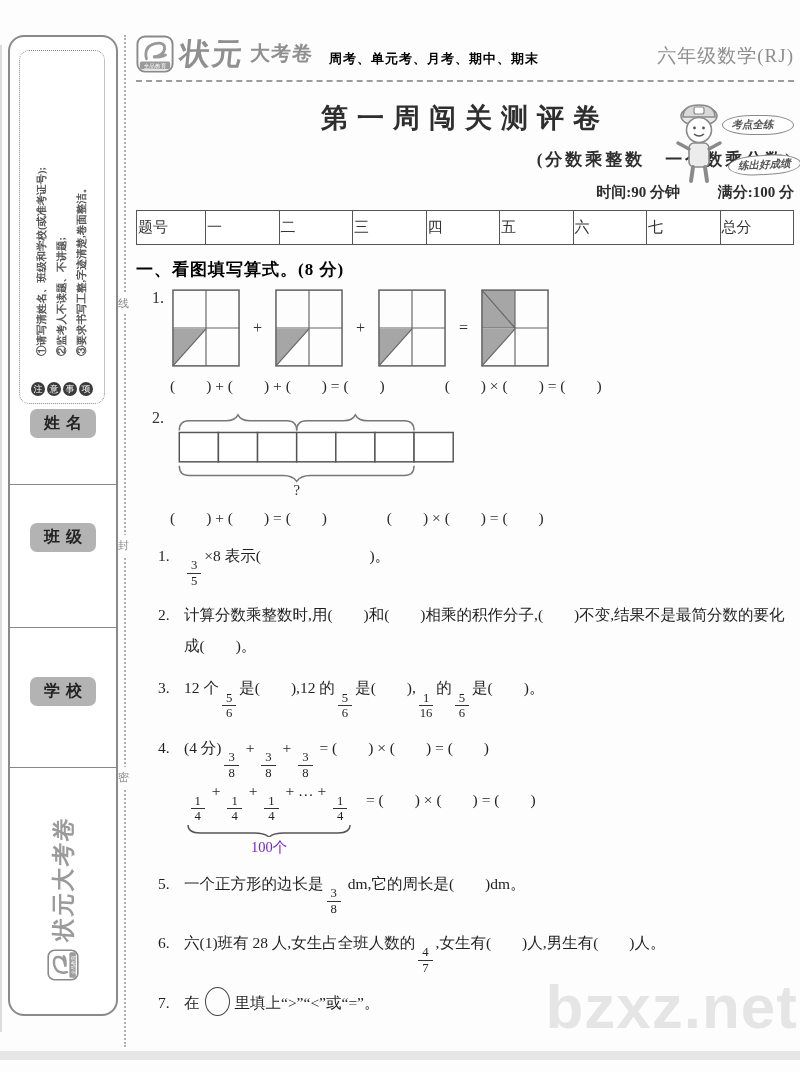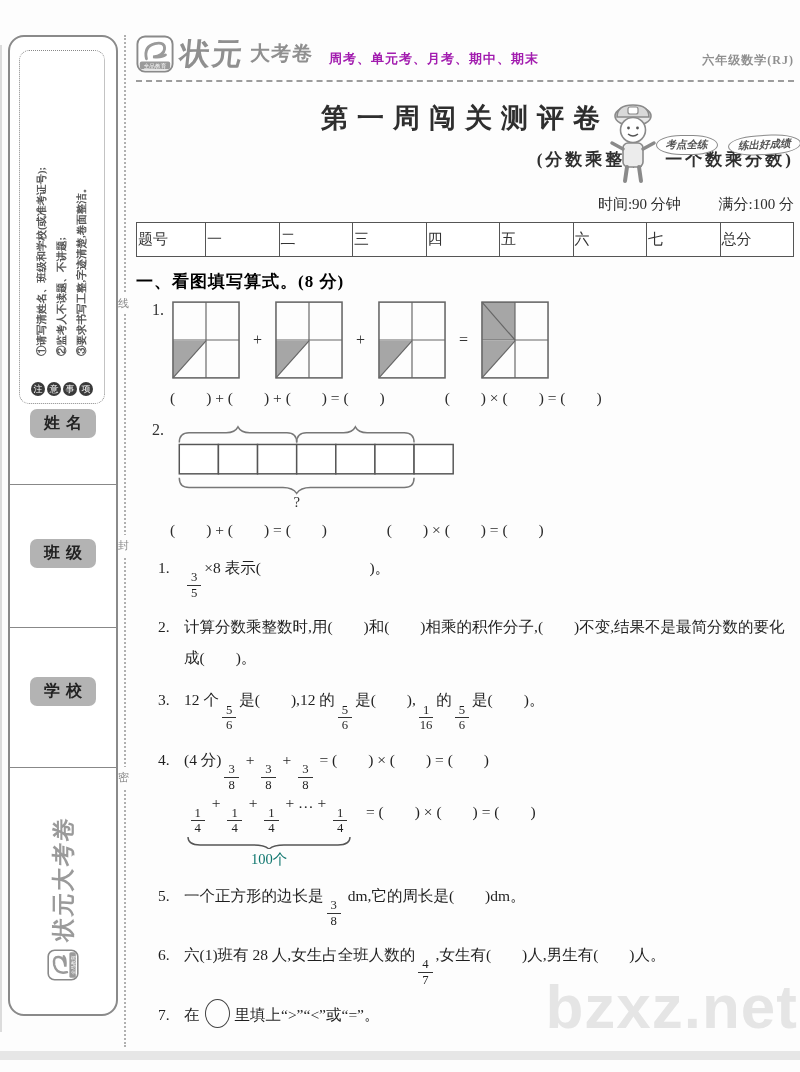--- a/index.html
+++ b/index.html
@@ -37,30 +37,30 @@
   
   .fold{position:absolute;left:124px;top:35px;height:1012px;border-left:2px dotted #b0b0b0;z-index:1}
   .fold-char{position:absolute;left:-8px;font-size:11px;color:#8a8a8a;background:#fdfdfd;padding:3px 0}
   
   .main{position:absolute;left:136px;top:35px;width:658px;z-index:1}
   .header{display:flex;align-items:flex-end;position:relative;padding-bottom:7px;
     border-bottom:2px dashed #9c9c9c}
   .brand{display:flex;align-items:center;gap:6px}
   .brand-main{font-size:30px;font-weight:bold;color:#8f8f8f;transform:skewX(-6deg);letter-spacing:2px;line-height:1}
   .brand-sub{font-size:20px;font-weight:bold;color:#8f8f8f;letter-spacing:1px;line-height:1;padding-bottom:2px}
-  .tagline{font-size:13px;font-weight:bold;color:#a21caf;margin-left:16px;padding-bottom:5px;letter-spacing:1px}
-  .edition{margin-left:auto;font-size:12px;font-weight:bold;color:#8f8f8f;padding-bottom:4px;letter-spacing:1px}
+  .tagline{font-size:13px;font-weight:bold;color:#000000;margin-left:16px;padding-bottom:5px;letter-spacing:1px}
+  .edition{margin-left:auto;font-size:19px;font-weight:normal;color:#8f8f8f;padding-bottom:4px;letter-spacing:1px}
   .title{text-align:center;margin-top:18px;font-size:27px;font-weight:bold;letter-spacing:9px;color:#2e2e2e}
   .subtitle{text-align:right;margin-top:12px;font-size:17px;font-weight:bold;letter-spacing:3px;color:#2e2e2e}
   .mascot-wrap{position:absolute;right:0;top:68px;display:flex;align-items:center}
-  .badges{display:flex;flex-direction:row;gap:4px;margin-left:-6px}
+  .badges{display:flex;flex-direction:column;gap:20px;margin-left:-6px}
   .badge{border:1.5px solid #8a8a8a;border-radius:50%/62%;padding:2px 9px;font-size:10.5px;
     font-weight:bold;font-style:italic;color:#555;background:#fff;white-space:nowrap}
   .badge.b2{transform:translateX(6px) rotate(-3deg)}
-  .timeline{text-align:right;font-size:15px;font-weight:normal;margin-top:24px;color:#2e2e2e}
+  .timeline{text-align:right;font-size:15px;font-weight:bold;margin-top:12px;color:#2e2e2e}
   .timeline .gap{margin-left:34px}
   table.score{width:100%;border-collapse:collapse;margin-top:8px;table-layout:fixed}
   table.score td{border:1.8px solid #555;text-align:left;font-size:15px;color:#333;background:#fff}
   table.score tr.r1 td{height:31px}
   table.score tr.r2 td{height:36px}
   .sec-title{font-size:17px;font-weight:bold;margin-top:13px;color:#000000;letter-spacing:1px}
   
   .qrow{display:flex;align-items:center;margin:8px 0 0 16px}
   .qrow .qno{font-size:16px;margin-right:8px;align-self:flex-start}
   .qrow .op{font-size:16px;margin:0 13px;color:#333}
@@ -70,21 +70,21 @@
   
   .fq{position:relative;margin:11px 0 0 22px;padding-left:26px;font-size:15.5px;line-height:2.0;color:#1f1f1f}
   .fqno{position:absolute;left:0;top:0}
   .frac{display:inline-flex;flex-direction:column;align-items:center;vertical-align:-0.65em;
     line-height:1.15;font-size:0.82em;margin:0 3px}
   .fn{padding:0 4px;border-bottom:1.3px solid #333}
   .cmp-circle{display:inline-block;width:23px;height:27px;border:1.6px solid #444;border-radius:50%;
     vertical-align:-8px;margin:0 5px;background:transparent}
   .q4b{margin:2px 0 0 48px;display:flex;align-items:flex-start;font-size:15.5px;color:#1f1f1f}
   .usum{display:inline-flex;flex-direction:column;align-items:center;margin-right:12px}
-  .usum-label{font-size:14.5px;margin-top:1px;color:#0f766e}
+  .usum-label{font-size:14.5px;margin-top:1px;color:#6d28d9}
   .q4tail{padding-top:8px}
 </style>
 </head>
 <body>
 
 <div class="watermark">bzxz.net</div>
 <div class="page-edge"></div>
 <div class="bottom-strip"></div>
 
 <div class="sidebar">
@@ -97,21 +97,21 @@
     <div class="notice-circles">
       <span class="ncirc">注</span>
       <span class="ncirc">意</span>
       <span class="ncirc">事</span>
       <span class="ncirc">项</span>
     </div>
   </div>
 
   <div class="sb-label" style="top:372px">姓名</div>
   <div class="sb-line" style="top:447px"></div>
-  <div class="sb-label" style="top:502px">班级</div>
+  <div class="sb-label" style="top:486px">班级</div>
   <div class="sb-line" style="top:590px"></div>
   <div class="sb-label" style="top:640px">学校</div>
   <div class="sb-line" style="top:730px"></div>
 
   <div class="sb-logo">
     <svg width="32" height="32" viewBox="0 0 40 40">
       <rect x="1.5" y="1.5" width="37" height="37" rx="8" fill="#fff" stroke="#8a8a8a" stroke-width="2"></rect>
       <path d="M11,25 Q8,12 20,9 Q31,7 30,15 Q29,22 18,23 Q27,24 31,21" stroke="#9a9a9a" stroke-width="3" fill="none" stroke-linecap="round"></path>
       <rect x="4" y="28" width="32" height="8" rx="2" fill="#9a9a9a"></rect>
       <text x="20" y="34.5" font-size="6" fill="#ffffff" text-anchor="middle">全品教育</text>

